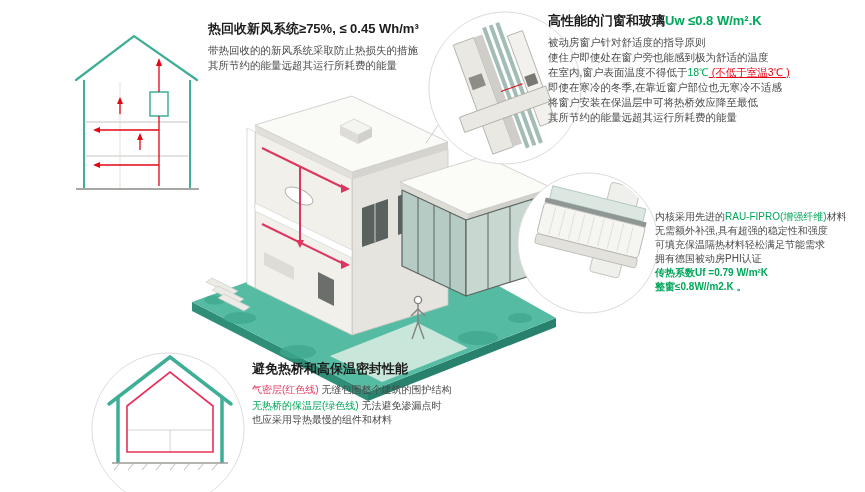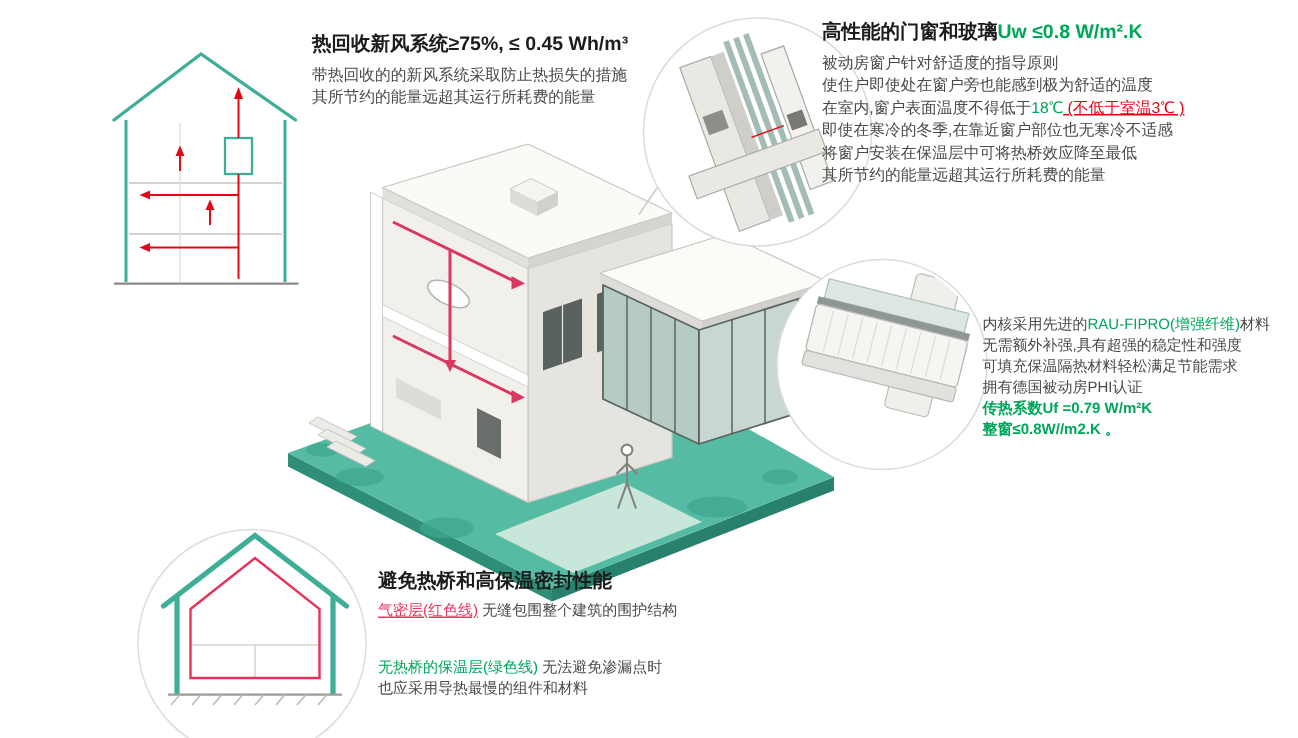--- a/index.html
+++ b/index.html
@@ -8,23 +8,23 @@
     font-family:"Liberation Sans", sans-serif;
   }
   .abs{position:absolute;left:0;top:0;}
   .tb{position:absolute;}
   .tt{font-size:13px;font-weight:700;color:#1c1c1c;margin-bottom:5px;white-space:nowrap;}
   .bl{font-size:10.5px;color:#4a4a4a;line-height:15px;white-space:nowrap;}
   .bl2{font-size:10px;color:#4a4a4a;line-height:14px;white-space:nowrap;}
   .g{color:#00A65A;}
   .gb{color:#00A65A;font-weight:700;}
   .r{color:#E60012;text-decoration:underline;}
-  .pk{color:#E43A5F;text-decoration:underline;}
+  .pk{color:#E43A5F;}
   .fn{font-size:9px;color:#6a6a6a;margin-top:5px;white-space:nowrap;}
-  .gap{margin-top:24px;}
+  .gap{margin-top:2px;}
 </style>
 </head>
 <body>
 
 <div class="canvas">
 
   <svg class="abs" width="865" height="492" viewBox="0 0 865 492">
     <defs>
       <clipPath id="clipA">
           <circle cx="505" cy="88" r="74"></circle>
@@ -216,20 +216,20 @@
 
   <div class="tb" style="left:655px;top:210px;width:210px">
     <div class="bl2"><span>内核采用先进的</span><span class="g">RAU-FIPRO(增强纤维)</span><span>材料</span></div>
     <div class="bl2">无需额外补强,具有超强的稳定性和强度</div>
     <div class="bl2">可填充保温隔热材料轻松满足节能需求</div>
     <div class="bl2">拥有德国被动房PHI认证</div>
     <div class="bl2 gb">传热系数Uf =0.79 W/m²K</div>
     <div class="bl2 gb">整窗≤0.8W//m2.K 。</div>
   </div>
 
-  <div class="tb" style="left:252px;top:378px;width:330px">
+  <div class="tb" style="left:252px;top:360px;width:330px">
     <div class="tt">避免热桥和高保温密封性能</div>
     <div class="bl2"><span class="pk">气密层(红色线)</span><span> 无缝包围整个建筑的围护结构</span></div>
     <div class="bl2 gap"><span class="g">无热桥的保温层(绿色线)</span><span> 无法避免渗漏点时</span></div>
     <div class="bl2">也应采用导热最慢的组件和材料</div>
   </div>
 
 </div>
 
 </body></html>

